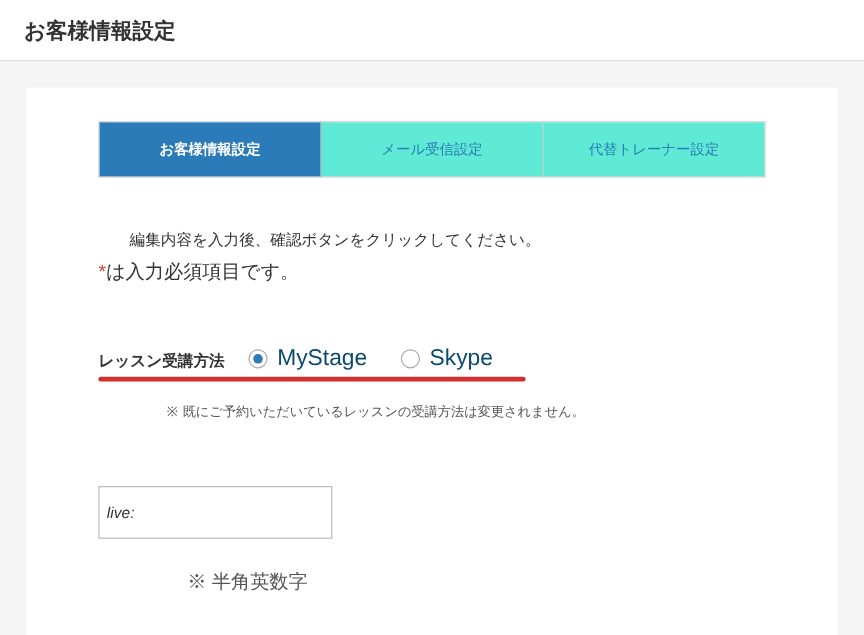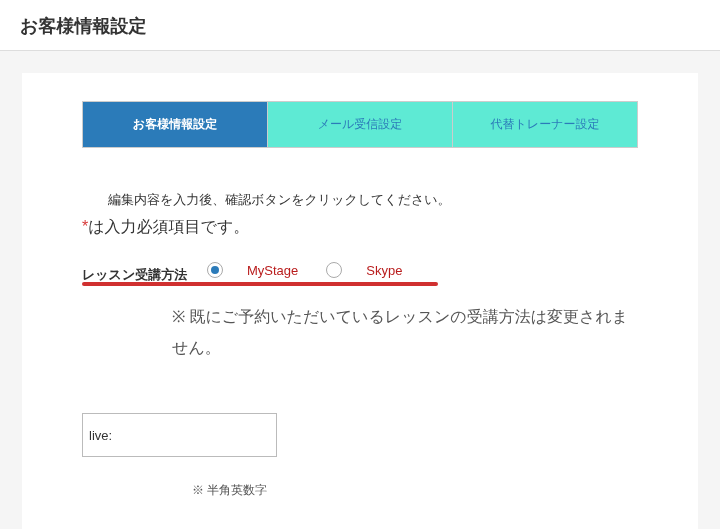--- a/index.html
+++ b/index.html
@@ -83,23 +83,23 @@
   }
   .radio-line {
     display: flex;
     align-items: center;
     gap: 28px;
     padding-bottom: 6px;
   }
   .radio-opt {
     display: flex;
     align-items: center;
-    gap: 24px;
-    color: #b91c1c;
-    font-size: 13px;
+    gap: 8px;
+    color: #0c4a6e;
+    font-size: 19px;
     cursor: pointer;
   }
   .radio-circle {
     width: 16px; height: 16px;
     border: 1px solid #aaa;
     border-radius: 50%;
     display: flex; align-items: center; justify-content: center;
     background: #fff;
   }
   .radio-circle.checked::after {
@@ -115,22 +115,22 @@
     position: absolute;
     left: 0;
     right: 200px;
     bottom: -2px;
     height: 4px;
     background: #d03030;
     border-radius: 2px;
   }
   .note-block {
     margin-top: 18px;
-    margin-left: 90px;
-    font-size: 16px;
+    margin-left: 57px;
+    font-size: 11px;
     color: #555;
     line-height: 1.9;
   }
   .note-block .ast { margin-right: 4px; }
   .skype-gap { height: 50px; }
   .skype-marker {
     color: #d83a3a;
     font-weight: 700;
     font-size: 14px;
     margin-right: 4px;
@@ -139,32 +139,32 @@
     margin-right: -18px;
   }
   .text-input {
     width: 195px;
     height: 28px;
     border: 1px solid #bbb;
     padding: 21px 6px;
     font-size: 13px;
     color: #333;
     background: #fff;
+    font-style: italic;
   }
   .skype-notes {
     margin-top: 22px;
-    margin-left: 110px;
-    font-size: 12px;
+    margin-left: 74px;
+    font-size: 16px;
     color: #555;
     line-height: 1.9;
-    font-family: Liberation Serif, serif;
   }
   .skype-notes .row1 { margin-bottom: 4px; }
   .lesson-row {
-    margin-top: 24px;
+    margin-top: 50px;
   }
 </style>
 </head>
 <body>
 
 <div class="header">
   <h1>お客様情報設定</h1>
 </div>
 
 <div class="page">

